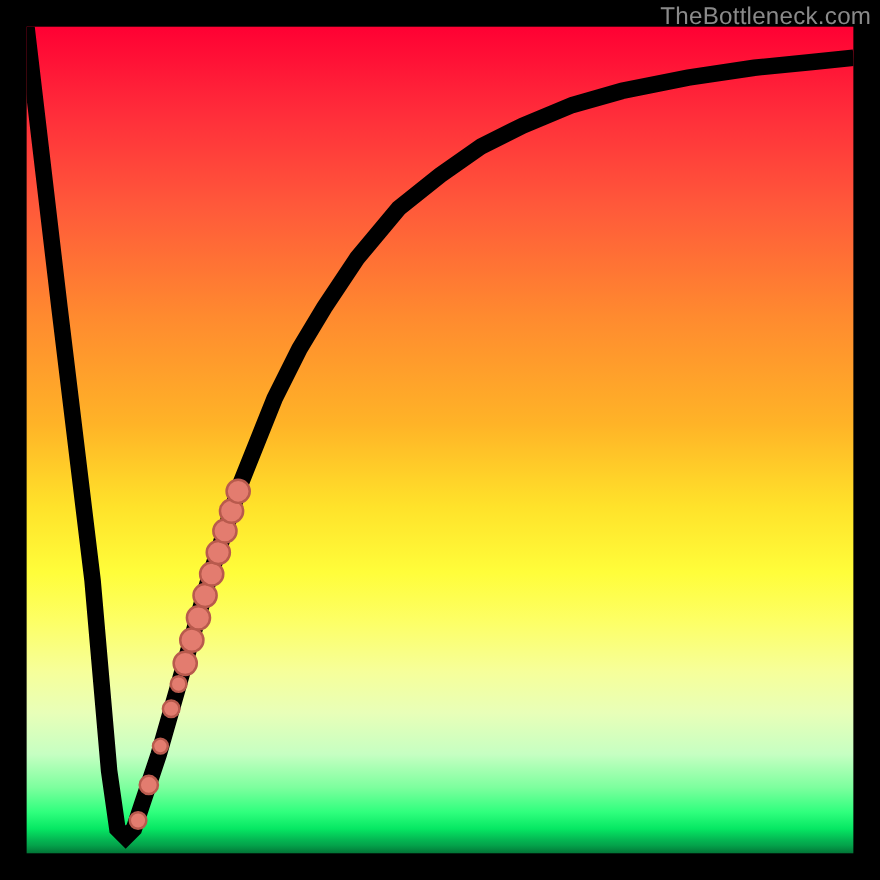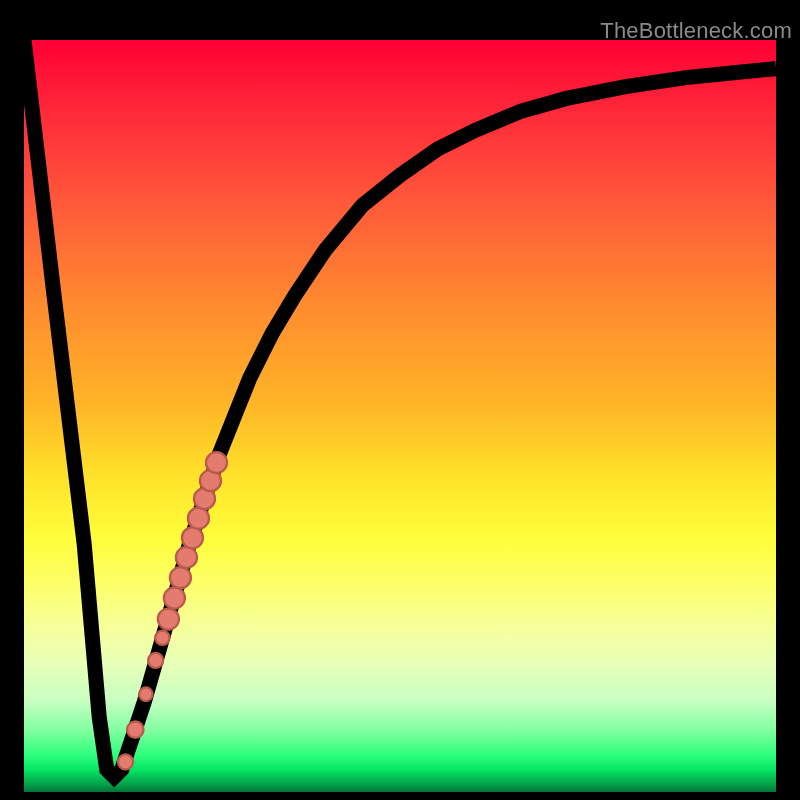--- a/index.html
+++ b/index.html
@@ -6,21 +6,21 @@
     margin: 0;
     padding: 0;
     width: 800px;
     height: 800px;
     overflow: hidden;
     background: #000;
     font-family: Arial, Helvetica, sans-serif;
   }
   .frame {
     position: absolute;
-    top: 16px; left: 0;
+    top: 0; left: 0;
     width: 800px;
     height: 768px;
     background: #000;
   }
   .plot-area {
     position: absolute;
     top: 24px;
     left: 24px;
     width: 752px;
     height: 752px;

